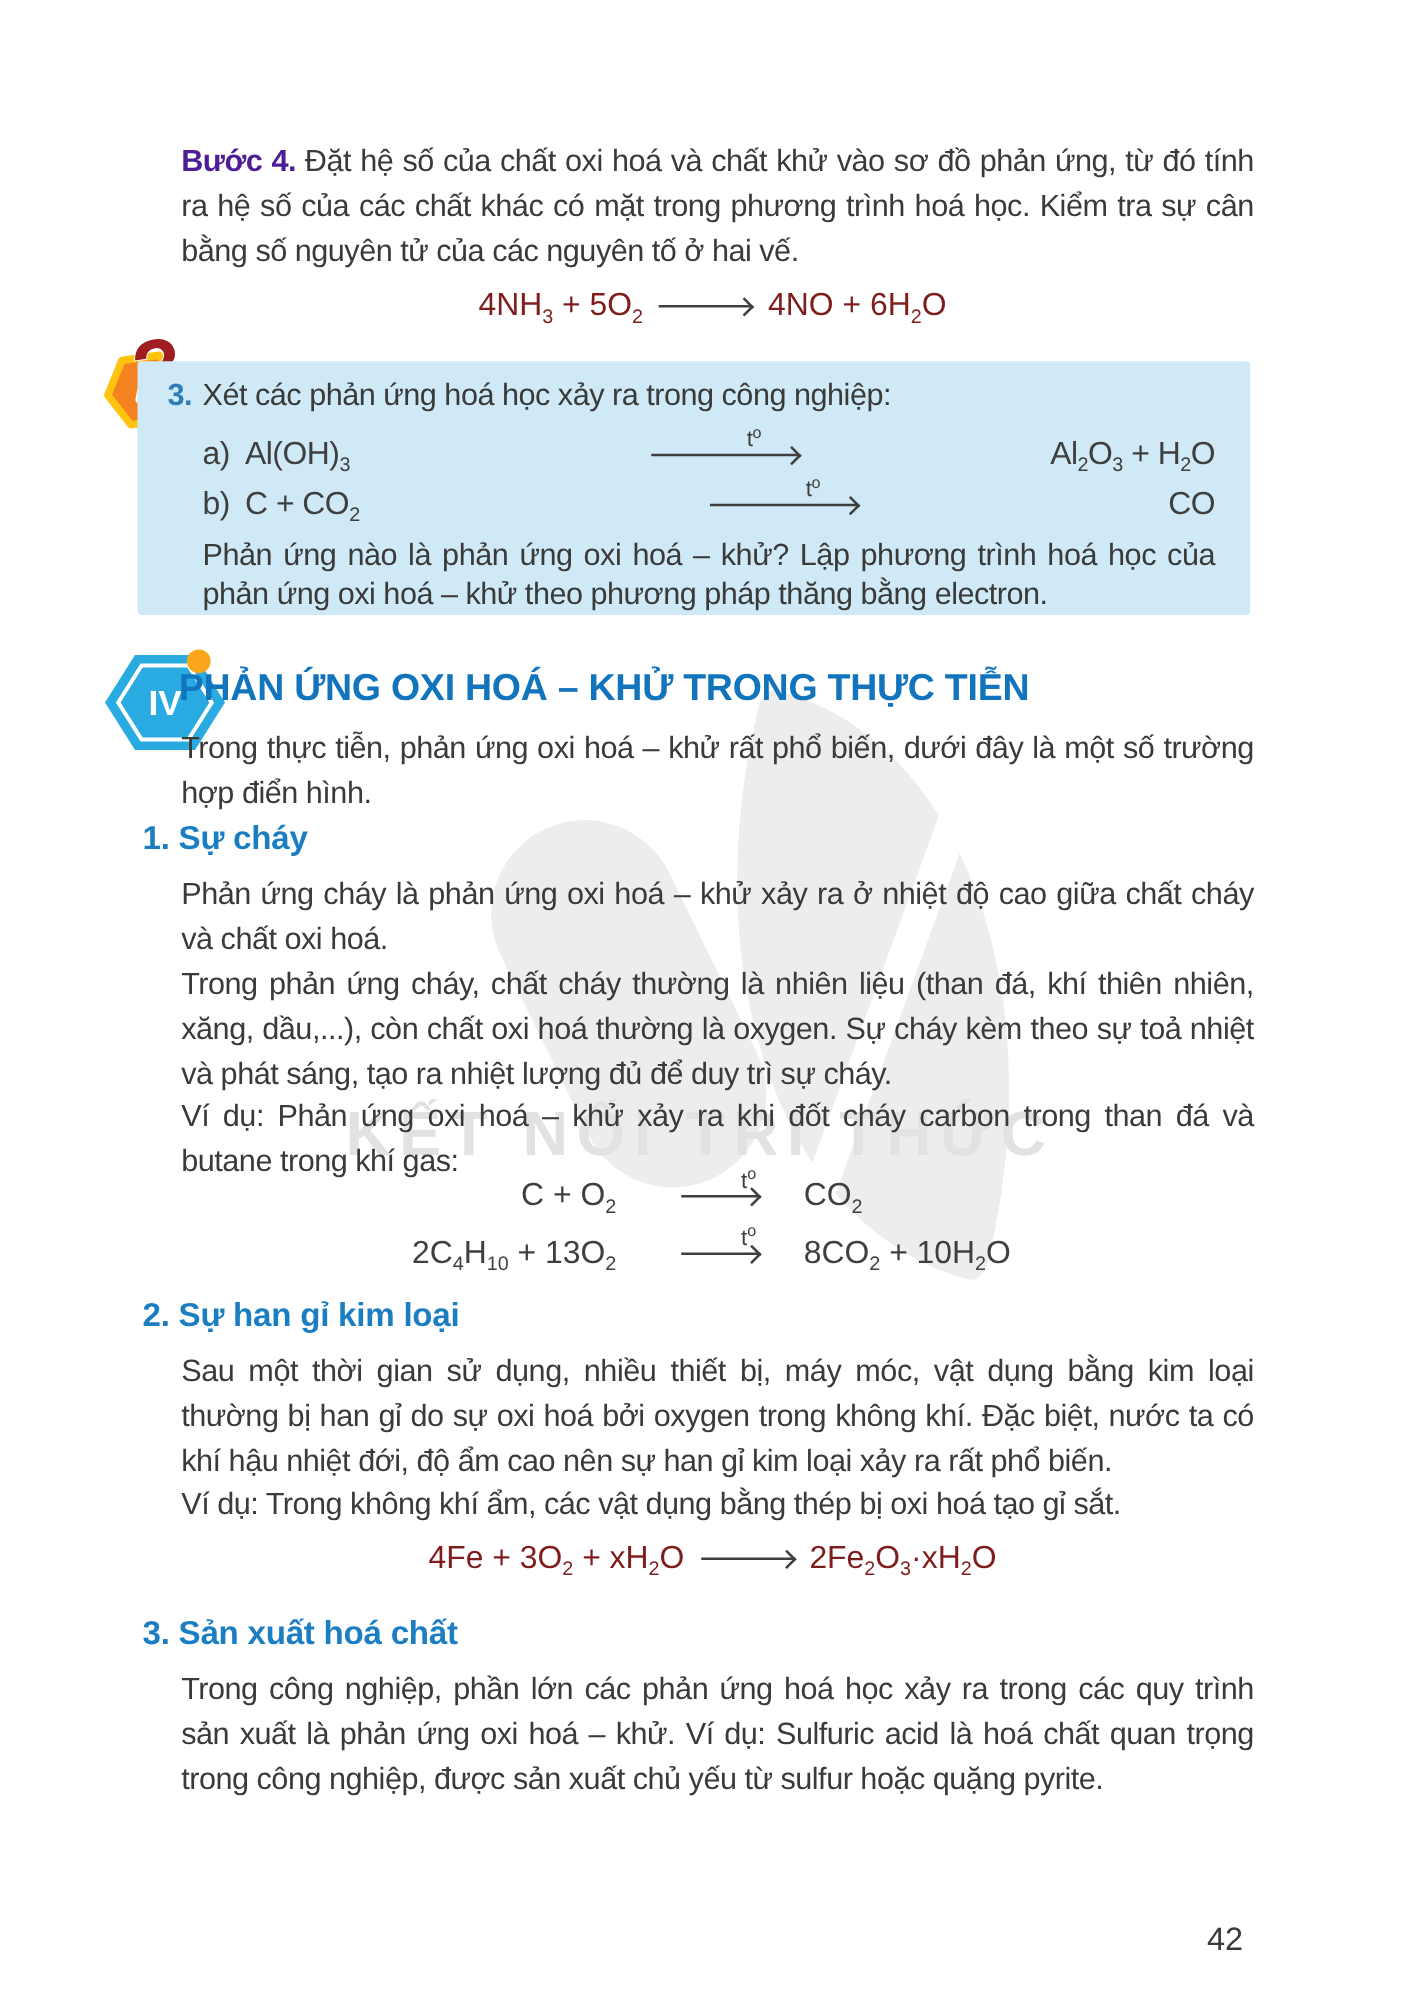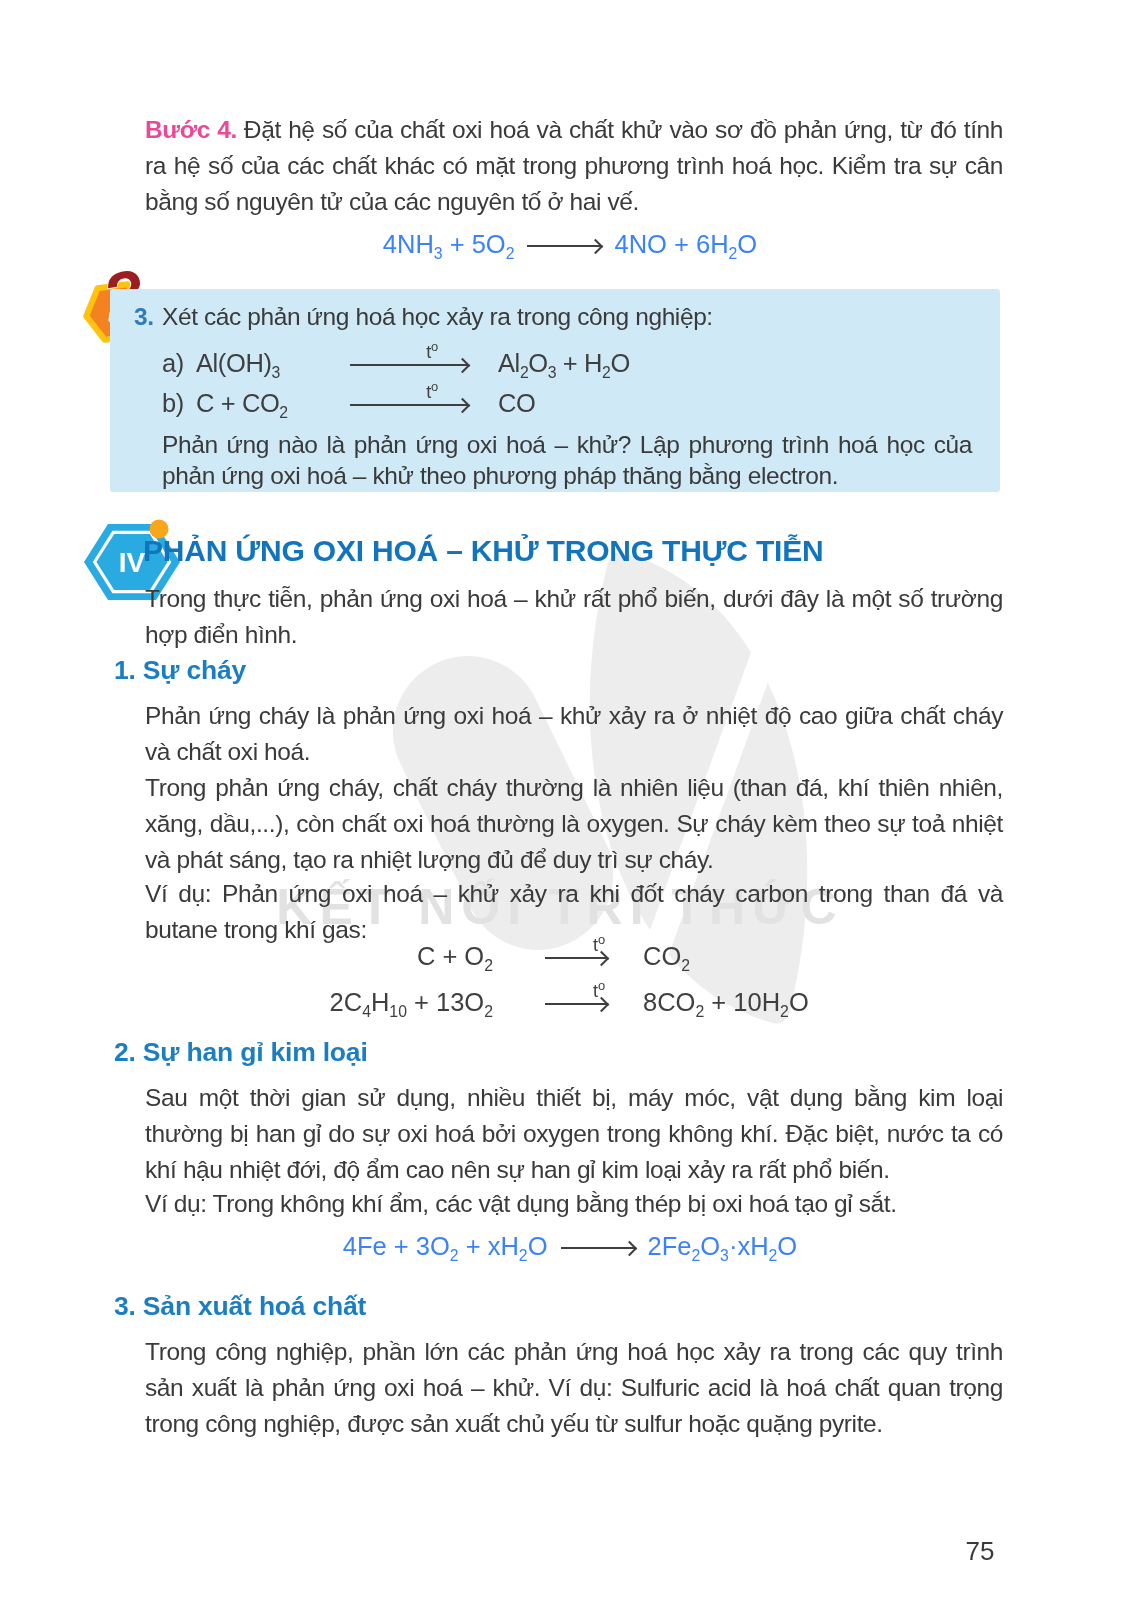--- a/index.html
+++ b/index.html
@@ -10,40 +10,40 @@
   
   .wm{position:absolute;inset:0;}
   .wm-leaf-a{position:absolute;left:428px;top:648px;width:150px;height:310px;background:#ededed;border-radius:75px;transform:rotate(-26deg);}
   .wm-leaf-b{position:absolute;left:556px;top:578px;width:285px;height:420px;background:#ededed;border-radius:4% 100% 4% 100%;transform:rotate(14deg);}
   .wm-slash{position:absolute;left:700px;top:580px;width:26px;height:430px;background:#ffffff;transform:rotate(20deg);}
   .wm-text{position:absolute;left:250px;width:620px;text-align:center;font-weight:bold;color:#e2e2e2;font-size:50px;letter-spacing:7px;white-space:nowrap;}
   .wm-l1{top:878px;}
   .wm-l2{top:938px;}
   
   .bp{position:absolute;left:145px;width:858px;margin:0;font-size:24.5px;line-height:36px;letter-spacing:-0.4px;text-align:justify;}
-  .lead{margin-right:7px;color:#ec4899;}
+  .lead{margin-right:7px;color:#4c1d95;}
   .sub{position:absolute;left:114px;margin:0;font-size:26.5px;font-weight:bold;color:#1b7ec2;letter-spacing:-0.2px;text-align:right;}
   .sec-title{position:absolute;left:143px;top:534px;margin:0;font-size:30px;font-weight:bold;color:#1174bd;letter-spacing:-0.2px;}
   .pagenum{position:absolute;left:940px;top:1536px;width:80px;text-align:center;font-size:26px;color:#3a3a3a;}
   
-  .eqc{position:absolute;left:140px;width:860px;text-align:center;font-size:25.5px;line-height:44px;color:#3b82f6;}
+  .eqc{position:absolute;left:140px;width:860px;text-align:center;font-size:25.5px;line-height:44px;color:#7f1d1d;}
   .eq1pos{top:222px;}
   .eqrustpos{top:1224px;}
   sub{font-size:0.62em;line-height:0;}
   .arr{display:inline-block;position:relative;vertical-align:middle;margin:0 13px;}
   .arr .shaft{display:block;position:relative;width:74px;height:2px;background:#3f3f3f;}
   .arr .shaft::after{content:"";position:absolute;right:0;top:-4px;width:9px;height:9px;border-top:2px solid #3f3f3f;border-right:2px solid #3f3f3f;transform:rotate(45deg);transform-origin:center;}
   .arr .lbl{position:absolute;left:50%;transform:translateX(-50%);bottom:5px;font-size:18px;line-height:1;color:#3f3f3f;white-space:nowrap;margin-left:23px;}
   .arr .lbl sup{font-size:0.72em;}
   
   .qbox{position:absolute;left:110px;top:289px;width:890px;height:203px;background:#cfe9f6;border-radius:3px;box-sizing:border-box;padding:14px 28px 0 24px;font-size:24.5px;letter-spacing:-0.4px;}
   .qline{display:flex;line-height:28px;margin:0;}
   .qnum{width:28px;font-weight:bold;color:#2e7cbb;flex:none;}
   .qintro{color:#3a3a3a;}
-  .qeq{display:flex;align-items:center;height:40px;margin-left:28px;font-size:25.5px;color:#3f3f3f;}
+  .qeq{display:flex;align-items:center;height:40px;margin-left:28px;font-size:25.5px;color:#3f3f3f;justify-content:space-between;}
   .qeq-first{margin-top:12px;}
   .qeq .l{width:188px;flex:none;}
   .qeq .a .arr{margin:0;}
   .qeq .shaft{width:118px;}
   .qeq .r{margin-left:30px;}
   .qlab{display:inline-block;width:34px;}
   .qpara{margin:6px 0 0 28px;width:810px;line-height:31px;text-align:justify;}
   
   .comb{position:absolute;left:145px;width:860px;display:flex;align-items:center;font-size:25.5px;color:#3f3f3f;height:44px;}
   .comb .l{width:348px;text-align:right;flex:none;}
@@ -137,15 +137,15 @@
   </div>
 
   <h3 class="sub h2pos">2. Sự han gỉ kim loại</h3>
   <p class="bp s2p2pos">Ví dụ: Trong không khí ẩm, các vật dụng bằng thép bị oxi hoá tạo gỉ sắt.</p>
   <p class="bp s2p1pos">Sau một thời gian sử dụng, nhiều thiết bị, máy móc, vật dụng bằng kim loại thường bị han gỉ do sự oxi hoá bởi oxygen trong không khí. Đặc biệt, nước ta có khí hậu nhiệt đới, độ ẩm cao nên sự han gỉ kim loại xảy ra rất phổ biến.</p>
   <div class="eqc eqrustpos">4Fe + 3O<sub>2</sub> + xH<sub>2</sub>O<span class="arr"><span class="shaft"></span></span>2Fe<sub>2</sub>O<sub>3</sub>·xH<sub>2</sub>O</div>
 
   <h3 class="sub h3pos">3. Sản xuất hoá chất</h3>
   <p class="bp s3p1pos">Trong công nghiệp, phần lớn các phản ứng hoá học xảy ra trong các quy trình sản xuất là phản ứng oxi hoá – khử. Ví dụ: Sulfuric acid là hoá chất quan trọng trong công nghiệp, được sản xuất chủ yếu từ sulfur hoặc quặng pyrite.</p>
 
-  <div class="pagenum">75</div>
+  <div class="pagenum">42</div>
 
 </div>
 
 </body></html>

